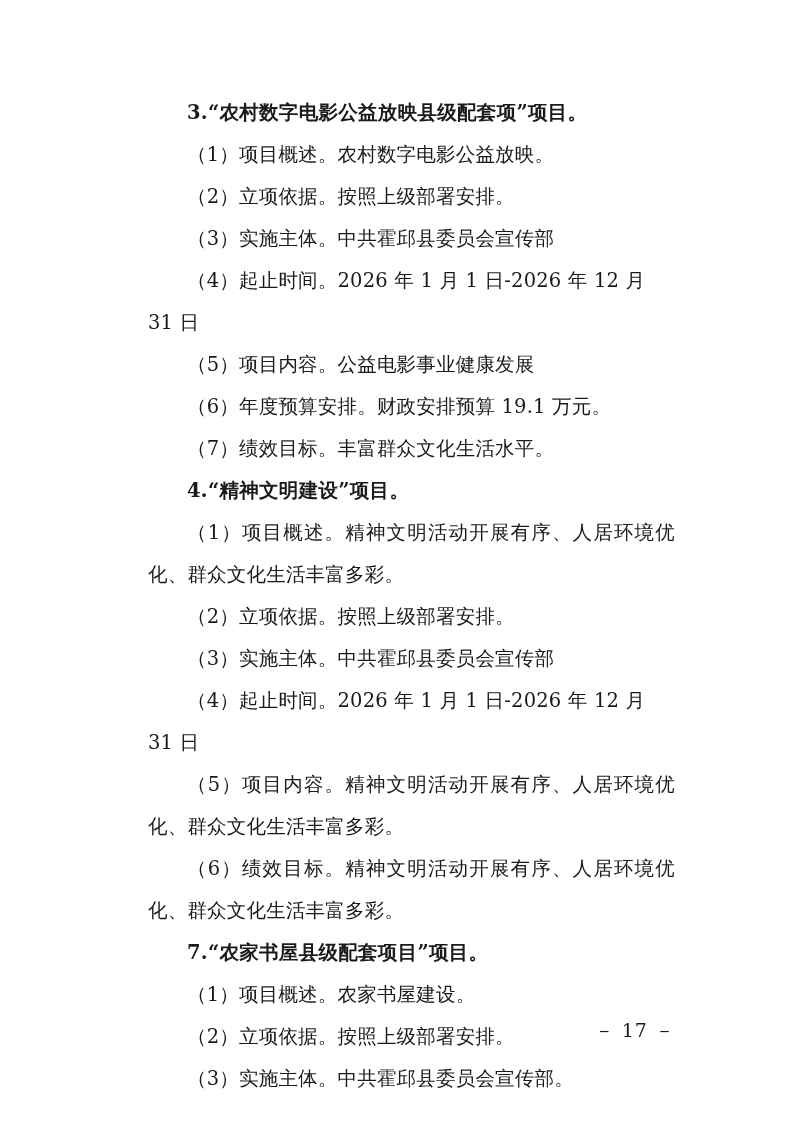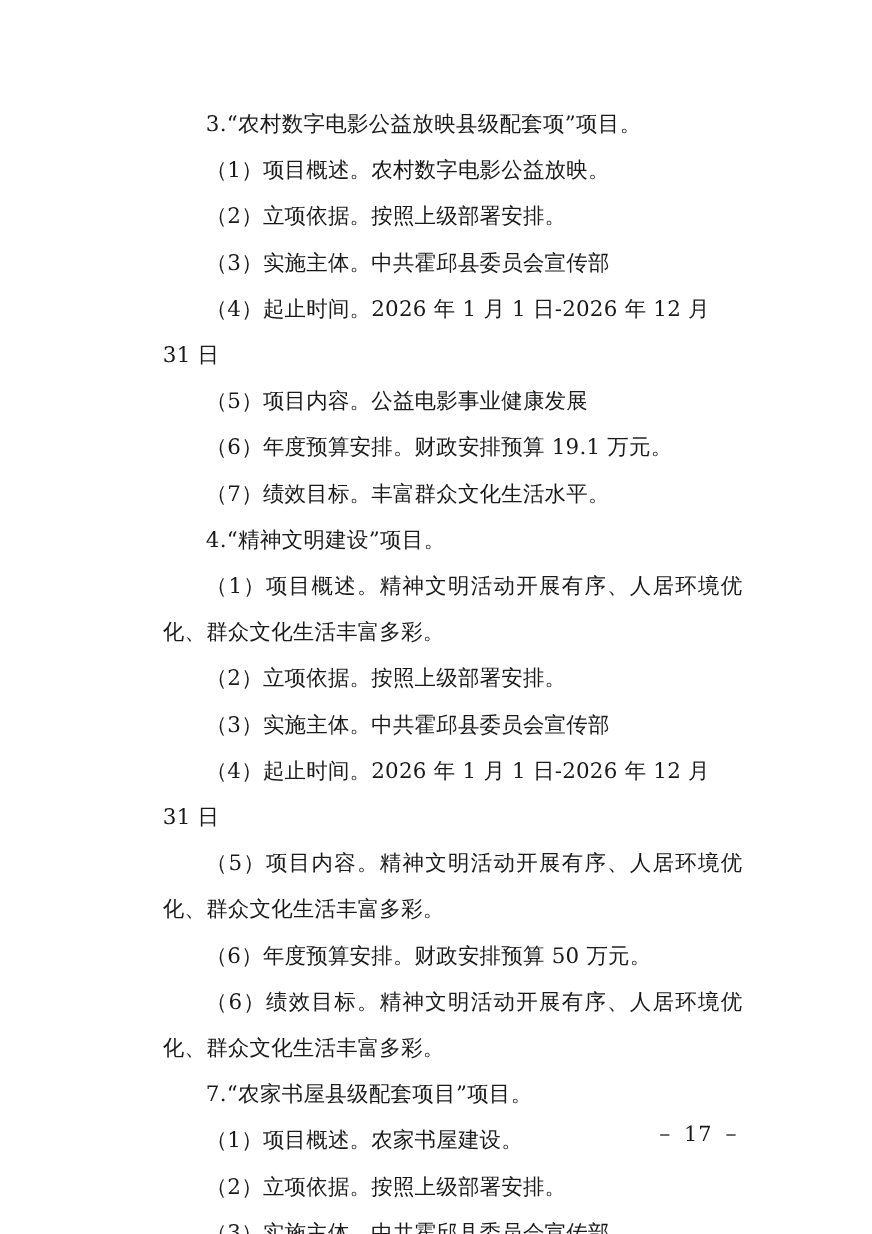--- a/index.html
+++ b/index.html
@@ -21,21 +21,21 @@
     width: 793px;
     height: 1122px;
     box-sizing: border-box;
     padding: 92px 118px 0 148px;
   }
   .doc-body {
     font-size: 19.5px;
     line-height: 42px;
   }
   .section-heading {
-    font-weight: normal;
+    font-weight: bold;
     text-indent: 2em;
     margin: 0;
     letter-spacing: 0.3px;
   }
   .para {
     margin: 0;
     text-indent: 2em;
     letter-spacing: 0.2px;
   }
   .para.wrap {
@@ -66,21 +66,20 @@
     <p class="para">（5）项目内容。公益电影事业健康发展</p>
     <p class="para">（6）年度预算安排。财政安排预算 19.1 万元。</p>
     <p class="para">（7）绩效目标。丰富群众文化生活水平。</p>
 
     <p class="section-heading">4.“精神文明建设”项目。</p>
     <p class="para wrap">（1）项目概述。精神文明活动开展有序、人居环境优化、群众文化生活丰富多彩。</p>
     <p class="para">（2）立项依据。按照上级部署安排。</p>
     <p class="para">（3）实施主体。中共霍邱县委员会宣传部</p>
     <p class="para">（4）起止时间。2026 年 1 月 1 日-2026 年 12 月 31 日</p>
     <p class="para wrap">（5）项目内容。精神文明活动开展有序、人居环境优化、群众文化生活丰富多彩。</p>
-    <p class="para">（6）年度预算安排。财政安排预算 50 万元。</p>
     <p class="para wrap">（6）绩效目标。精神文明活动开展有序、人居环境优化、群众文化生活丰富多彩。</p>
 
     <p class="section-heading">7.“农家书屋县级配套项目”项目。</p>
     <p class="para">（1）项目概述。农家书屋建设。</p>
     <p class="para">（2）立项依据。按照上级部署安排。</p>
     <p class="para">（3）实施主体。中共霍邱县委员会宣传部。</p>
 
   </div>
 
   <div class="page-number">－ 17 －</div>

